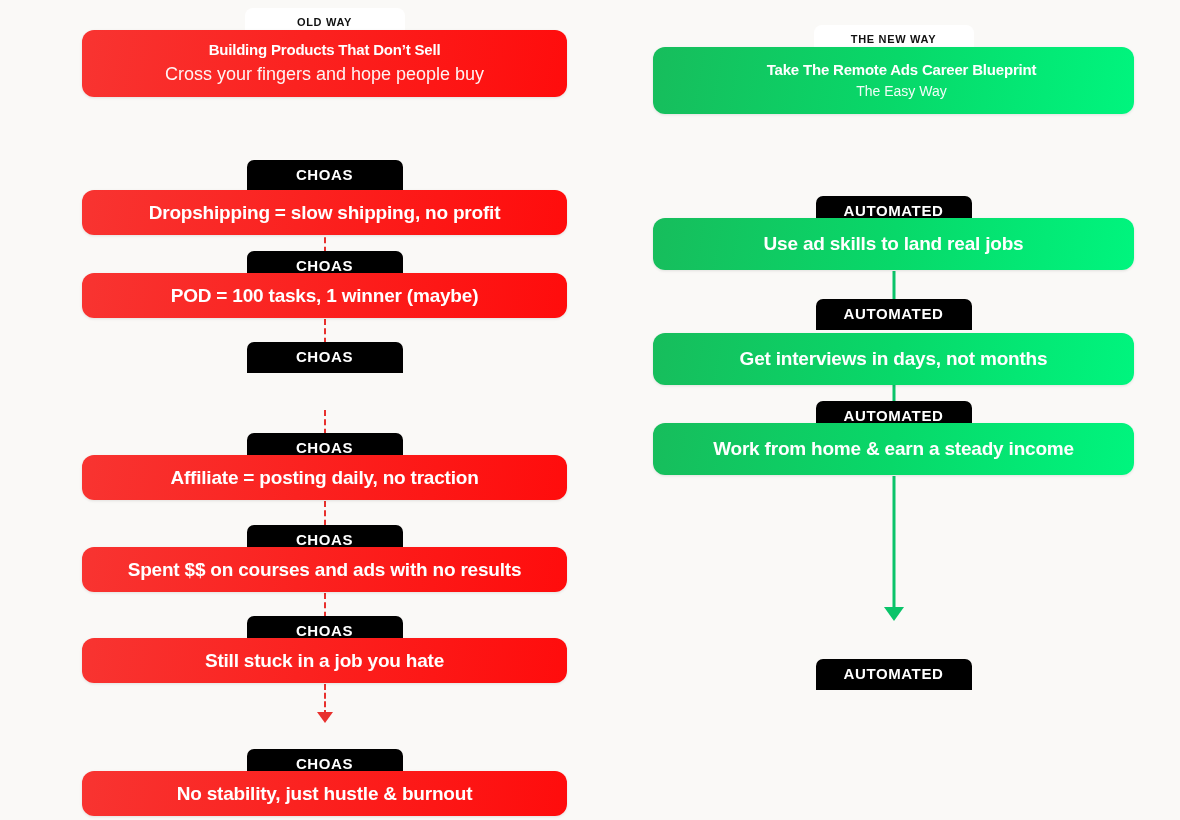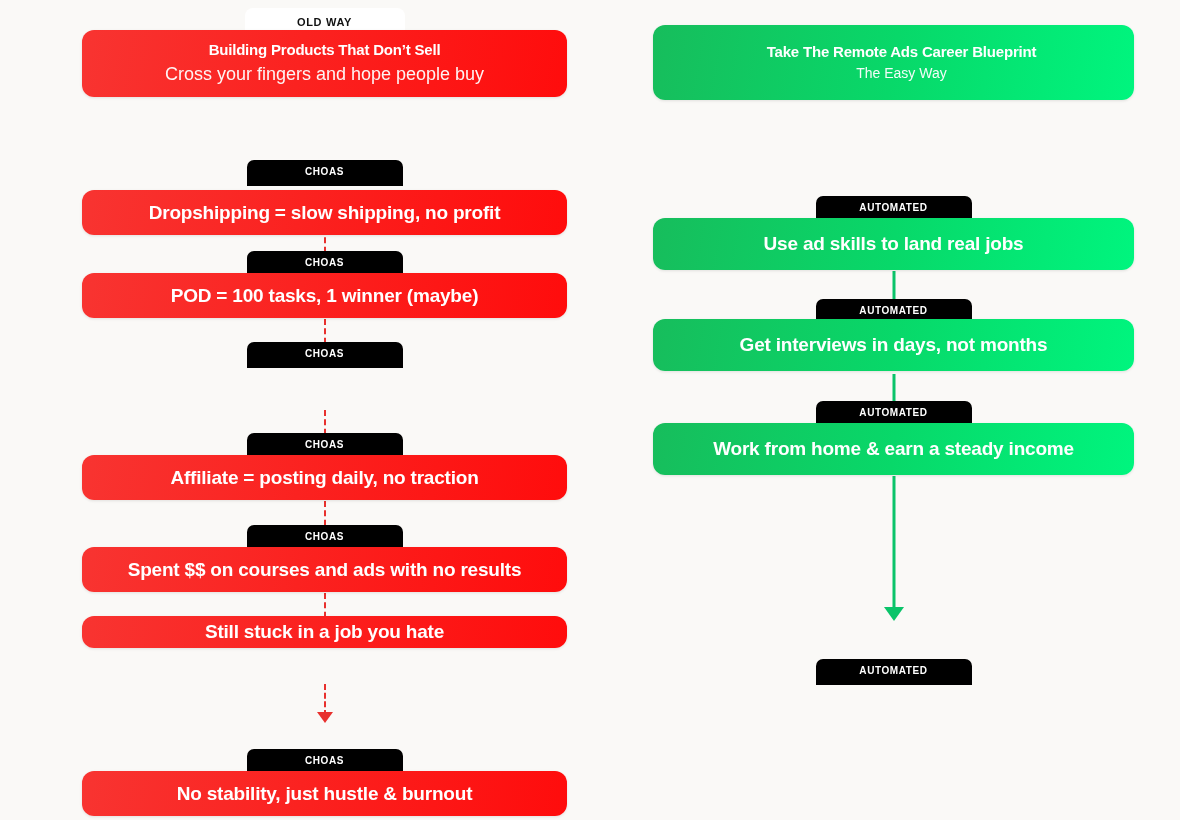--- a/index.html
+++ b/index.html
@@ -34,21 +34,21 @@
     width: 100%;
   }
 
   .badge {
     position: absolute;
     top: 0;
     left: 50%;
     transform: translateX(-50%);
     background: #000000;
     color: #ffffff;
-    font-size: 10px;
+    font-size: 15px;
     font-weight: bold;
     letter-spacing: 0.6px;
     text-align: center;
     padding: 7px 0 9px 0;
     border-radius: 7px 7px 0 0;
     width: 156px;
     z-index: 1;
     line-height: 1;
   }
 
@@ -193,58 +193,58 @@
     <div class="node" style="top:525px;">
       <div class="badge">CHOAS</div>
       <div class="card card-red" style="margin-top:22px; height:45px;">
         <div class="card-title">Spent $$ on courses and ads with no results</div>
       </div>
     </div>
     <div class="connector connector-line-dashed" style="top:593px; height:34px;"></div>
 
     <div class="node" style="top:616px;">
       <div class="badge">CHOAS</div>
-      <div class="card card-red" style="height:32px;">
+      <div class="card card-red" style="margin-top:22px; height:45px;">
         <div class="card-title">Still stuck in a job you hate</div>
       </div>
     </div>
 
     <div class="connector connector-line-dashed" style="top:684px; height:32px;"></div>
     <div class="arrowhead arrowhead-red" style="top:712px;"></div>
 
     <div class="node" style="top:749px;">
       <div class="badge">CHOAS</div>
       <div class="card card-red" style="margin-top:22px; height:45px;">
         <div class="card-title">No stability, just hustle &amp; burnout</div>
       </div>
     </div>
 
   </div>
 
   <div class="column column-right">
 
     <div class="node" style="top:25px;">
       <div class="badge badge-header">THE NEW WAY</div>
-      <div class="card card-green" style="height:75px;padding-left:16px;">
+      <div class="card card-green" style="margin-top:22px; height:67px;padding-left:16px;">
         <div class="card-title card-title-hero">Take The Remote Ads Career Blueprint</div>
         <div class="card-sub card-sub-small">The Easy Way</div>
       </div>
     </div>
 
     <div class="node" style="top:196px;">
       <div class="badge">AUTOMATED</div>
       <div class="card card-green" style="margin-top:22px; height:52px;">
         <div class="card-title">Use ad skills to land real jobs</div>
       </div>
     </div>
     <div class="connector connector-line-solid" style="top:271px; height:34px;"></div>
 
     <div class="node" style="top:299px;">
       <div class="badge">AUTOMATED</div>
-      <div class="card card-green" style="margin-top:20px; height:52px;">
+      <div class="card card-green" style="margin-top:34px; height:52px;">
         <div class="card-title">Get interviews in days, not months</div>
       </div>
     </div>
     <div class="connector connector-line-solid" style="top:374px; height:34px;"></div>
 
     <div class="node" style="top:401px;">
       <div class="badge">AUTOMATED</div>
       <div class="card card-green" style="margin-top:22px; height:52px;">
         <div class="card-title">Work from home &amp; earn a steady income</div>
       </div>

